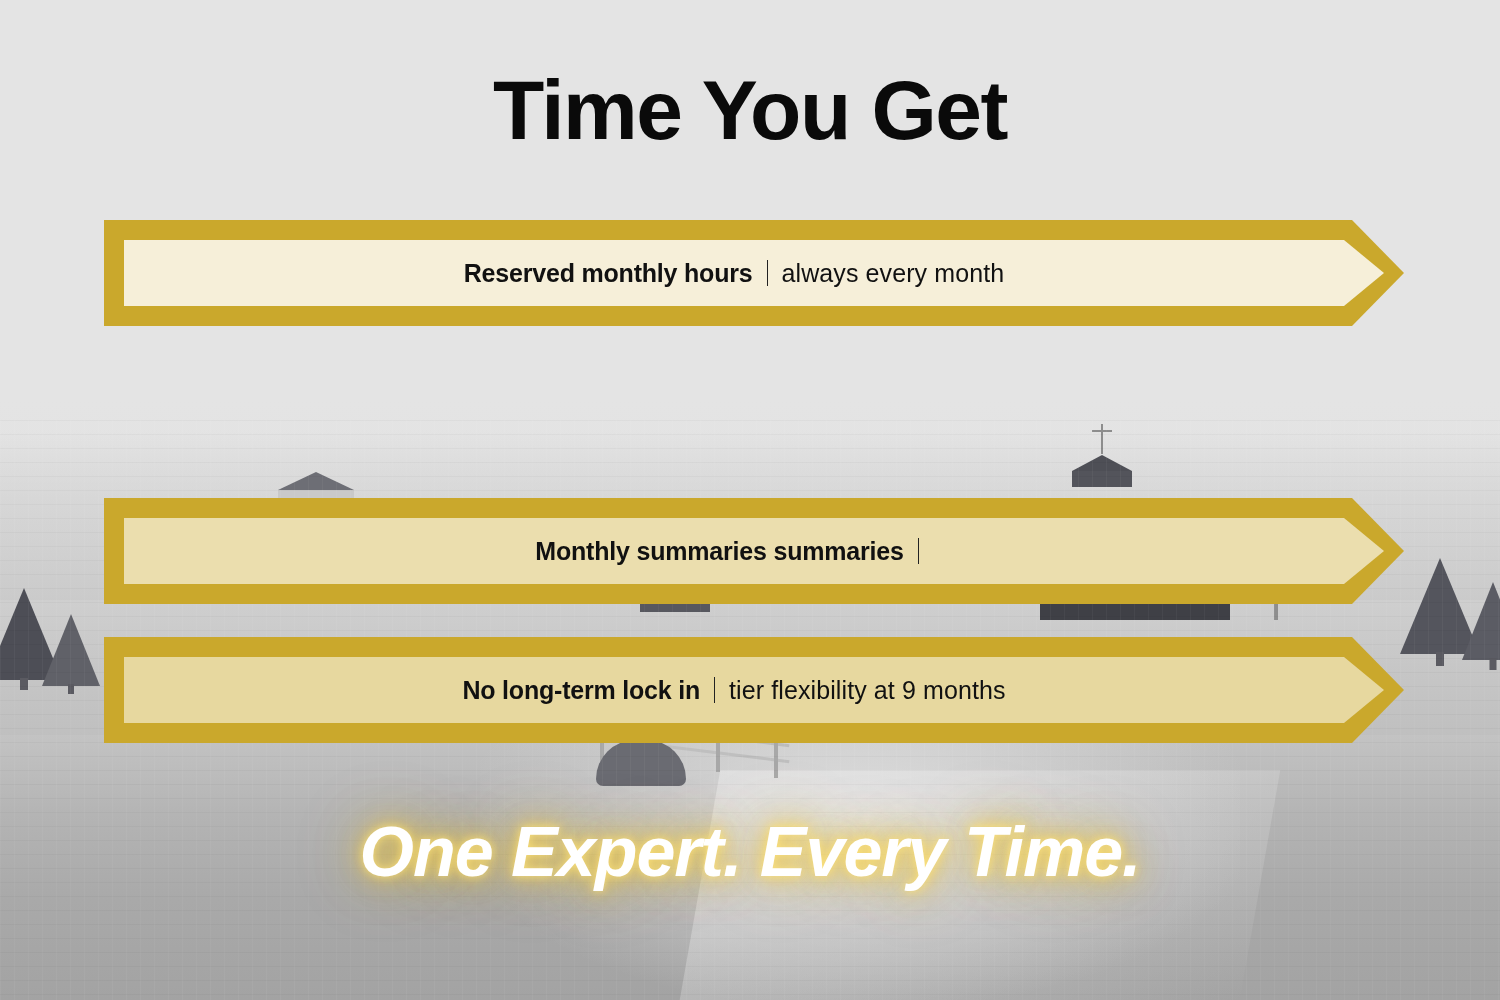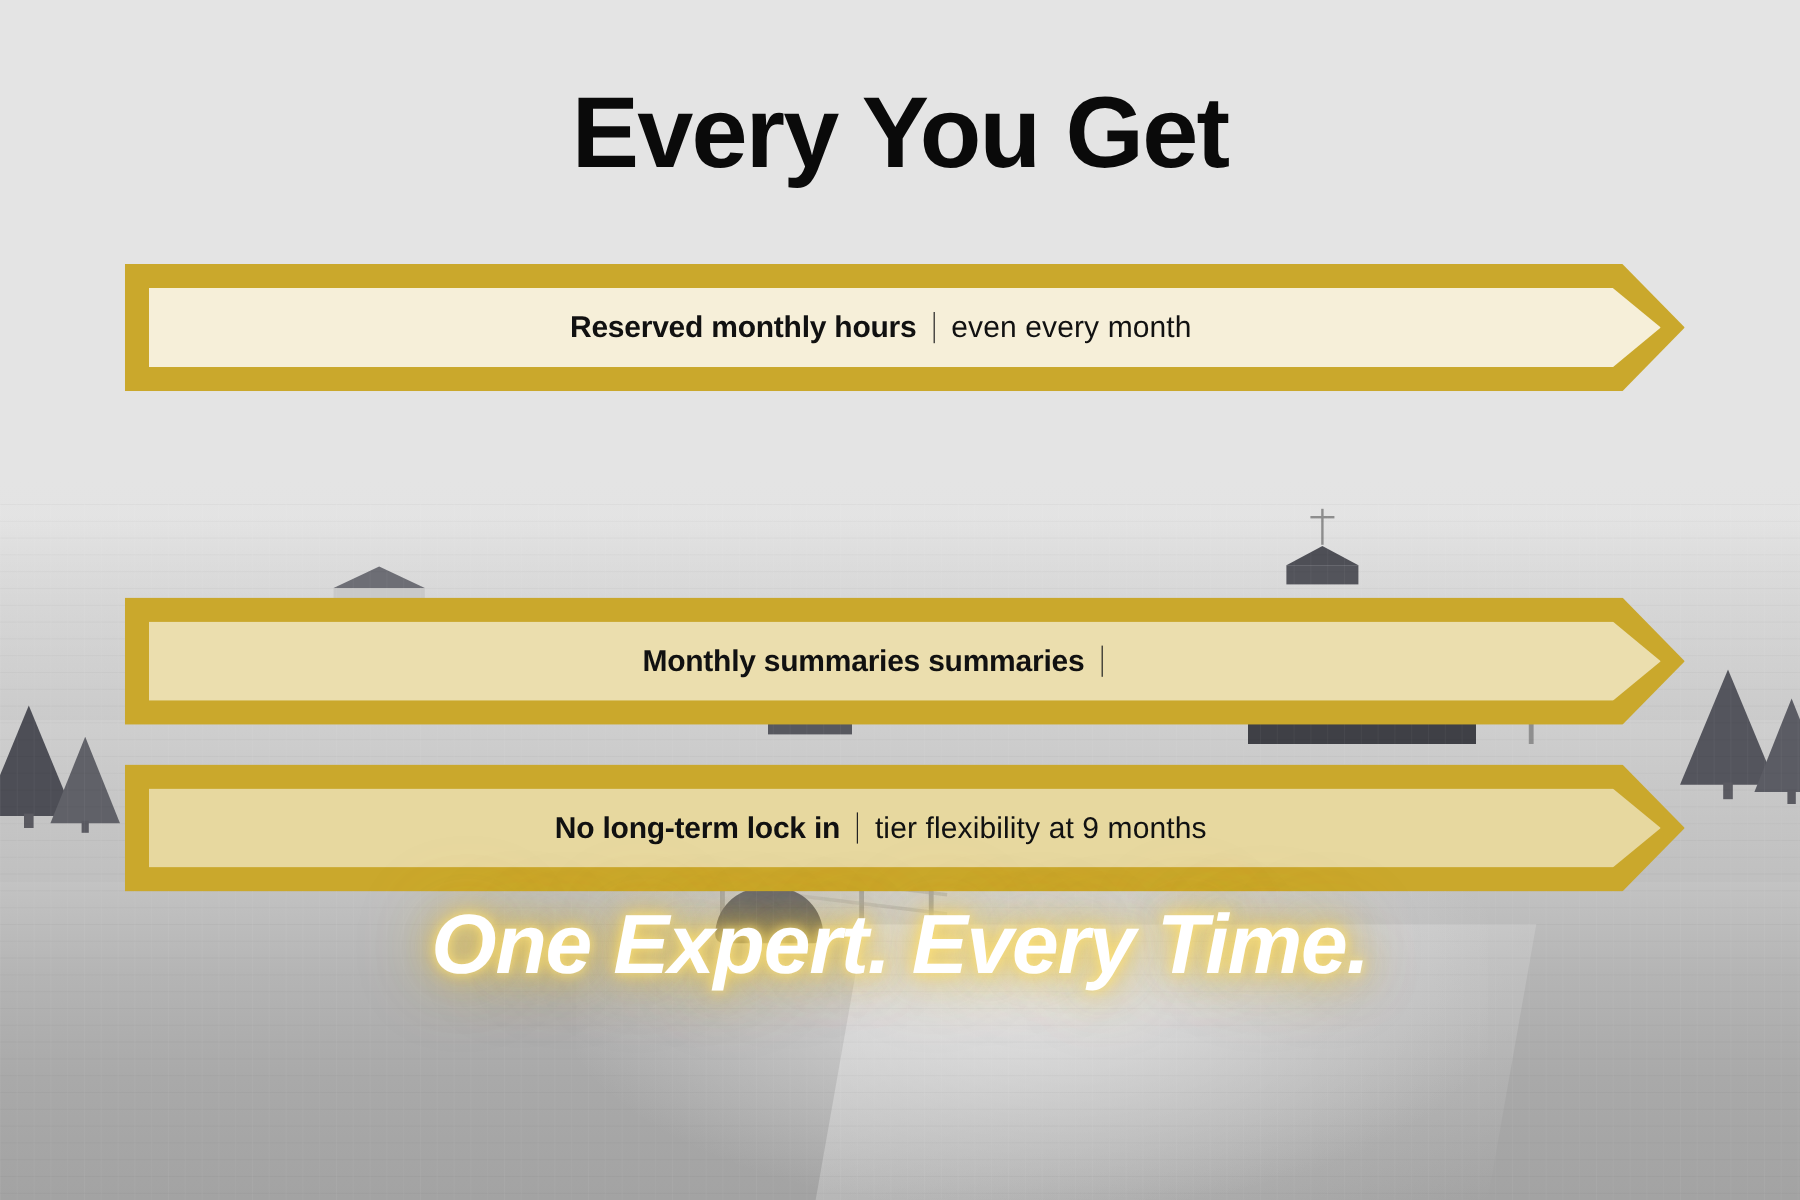--- a/index.html
+++ b/index.html
@@ -133,21 +133,21 @@
   .b-sep{
     display:inline-block;
     width:1px; height:26px;
     background:#222;
     margin:0 14px;
   }
   .b-light{ font-weight:normal; letter-spacing:.1px; }
 
   
   .tagline{
-    position:absolute; left:0; top:747px; width:1500px;
+    position:absolute; left:0; top:812px; width:1500px;
     text-align:center;
     font-size:70px;
     font-weight:bold;
     font-style:italic;
     letter-spacing:-1px;
     color:#ffffff;
     text-shadow:
        0 0 10px rgba(255,228,120,.95),
        0 0 24px rgba(238,198,60,.85),
        0 0 44px rgba(226,186,46,.6),
@@ -224,31 +224,31 @@
     <div class="body" style="top:4px;left:68px;width:4px;height:38px;background:#a8a8a8;"></div>
     <div class="body" style="top:10px;left:126px;width:4px;height:38px;background:#a8a8a8;"></div>
     <div class="body" style="top:16px;left:184px;width:4px;height:38px;background:#a8a8a8;"></div>
   </div>
   <div class="barn" style="left:596px;top:740px;width:90px;height:46px;">
     <div class="body" style="top:0;left:0;width:90px;height:46px;background:#6a6b72;border-radius:45px 45px 8px 8px;"></div>
   </div>
 
   <div class="bg-layer bg-px"></div>
 
-  <div class="title">Every You Get</div>
+  <div class="title">Time You Get</div>
 
   <div class="banners">
 
     <div class="banner" style="top:220px;">
       <div class="outer"></div>
       <div class="inner">
         <div class="b-text">
           <span class="b-strong">Reserved monthly hours</span>
           <span class="b-sep"></span>
-          <span class="b-light">even every month</span>
+          <span class="b-light">always every month</span>
         </div>
       </div>
     </div>
 
 
     <div class="banner translucent" style="top:498px;">
       <div class="outer"></div>
       <div class="inner">
         <div class="b-text">
           <span class="b-strong">Monthly summaries summaries</span>

